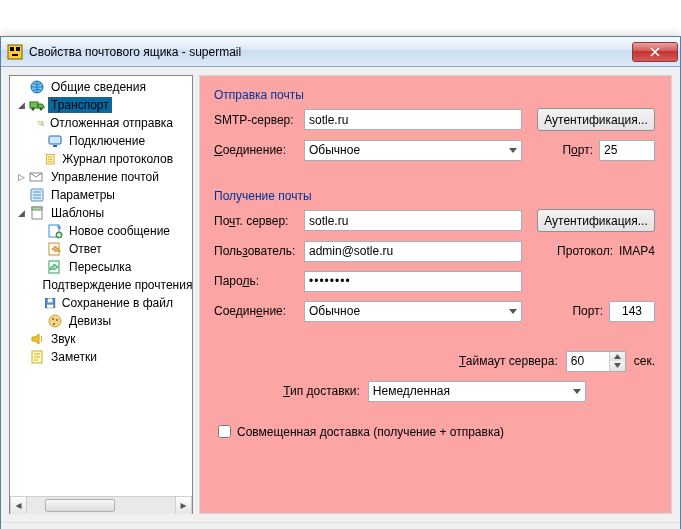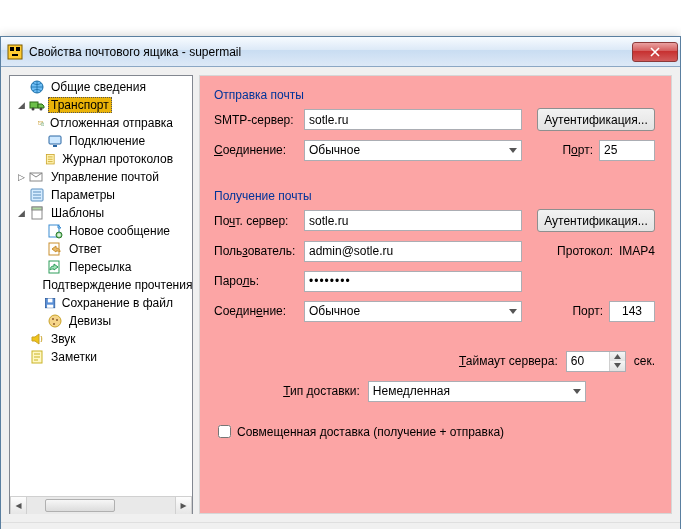--- a/index.html
+++ b/index.html
@@ -11,21 +11,21 @@
   .titlebar .close { width: 46px; height: 20px; background: linear-gradient(to bottom, #e9a0a0, #d45b5b 45%, #c73030 46%, #d25b5b); border: 1px solid #8b3a3a; border-radius: 3px; color: #fff; display: flex; align-items: center; justify-content: center; cursor: pointer; }
   .titlebar .close svg { width: 10px; height: 10px; }
   .body { flex: 1; display: flex; padding: 8px; gap: 6px; background: #f0f0f0; overflow: hidden; }
   .tree-wrap { width: 184px; display: flex; flex-direction: column; border: 1px solid #828790; background: #fff; }
   .tree { flex: 1; overflow: hidden; padding: 2px 0; }
   .tree-node { display: flex; align-items: center; height: 18px; padding-right: 16px; white-space: nowrap; cursor: pointer; }
   .expander { width: 15px; display: inline-flex; justify-content: center; color: #595959; font-size: 9px; }
   .expander.blank { visibility: hidden; }
   .ticon { width: 16px; height: 16px; margin-right: 3px; display: inline-flex; align-items: center; justify-content: center; }
   .node-label { padding: 1px 3px; }
-  .node-label.selected { border: 1px dotted #555; background: #eab308; padding: 0 2px; }
+  .node-label.selected { border: 1px dotted #555; background: #0369a1; padding: 0 2px; }
   .tree-hscroll { height: 17px; border-top: 1px solid #d0d0d0; display: flex; align-items: center; background: #f0f0f0; }
   .hs-btn { width: 17px; height: 17px; display:flex; align-items:center; justify-content:center; color:#555; background: linear-gradient(#fdfdfd,#e6e6e6); border-left:1px solid #d0d0d0; border-right:1px solid #d0d0d0;}
   .hs-track { flex: 1; height: 17px; background:#e9e9e9; position: relative; }
   .hs-thumb { position: absolute; left: 18px; top: 2px; height: 13px; width: 70px; background: linear-gradient(#f7f7f7,#dcdcdc); border:1px solid #b0b0b0; border-radius:2px;}
   .content { flex: 1; border: 1px solid #d6d6d6; background: #fca5a5; padding: 12px 16px 8px 14px; overflow: hidden; }
   .group-title { color: #003399; margin-bottom: 6px; }
   .row { display: flex; align-items: center; margin-bottom: 8px; min-height: 22px; }
   .lbl { width: 90px; }
   .lbl-u { text-decoration: underline; }
   input[type=text], input[type=password], select.combo, .combo {

